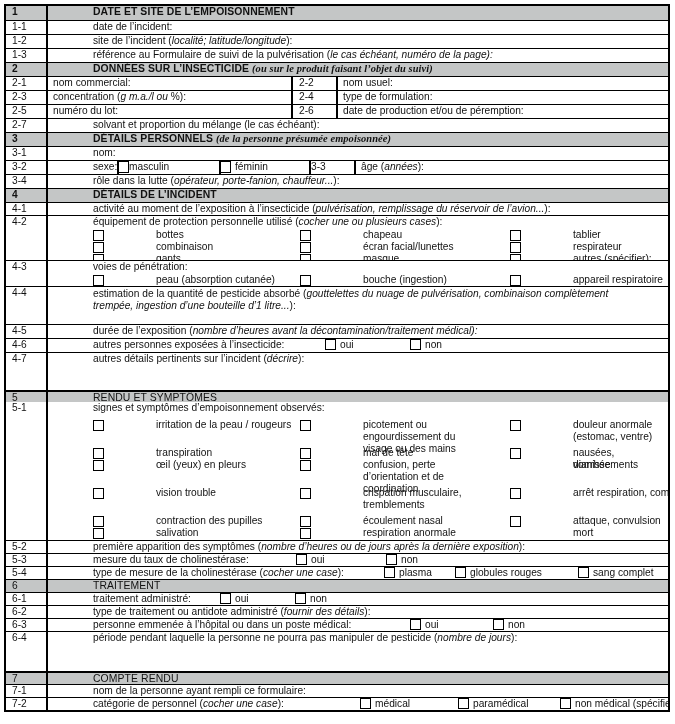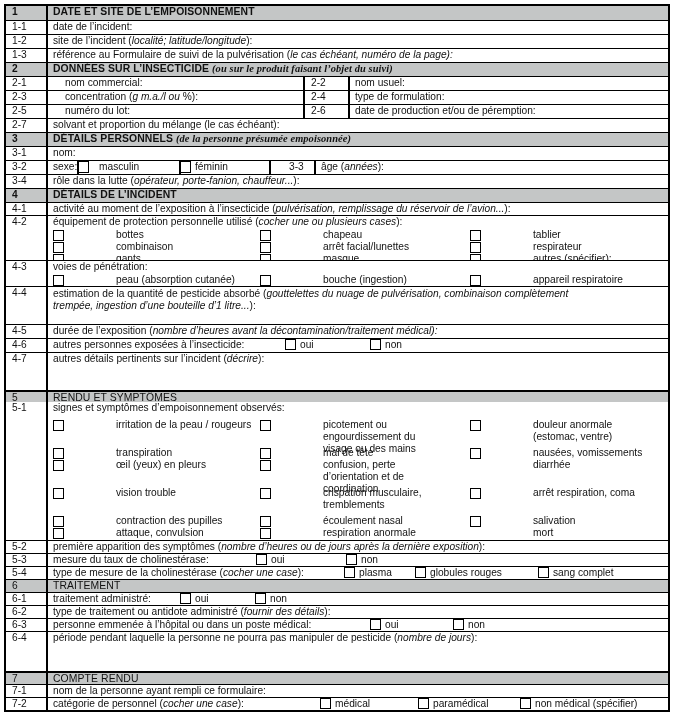--- a/index.html
+++ b/index.html
@@ -14,28 +14,28 @@
   }
   .row {
     display: flex; border-top: 1.5px solid #000; line-height: 12px;
   }
   .row:first-child { border-top: none; }
   .row.thin { border-top: 1px solid #000; }
   .num {
     width: 42px; flex: 0 0 42px; padding-left: 6px; border-right: 2px solid #000;
     white-space: nowrap;
   }
-  .content { flex: 1; padding-left: 5px; position: relative; white-space: nowrap; overflow: hidden; }
+  .content { flex: 1; padding-left: 5px; position: relative; white-space: nowrap; overflow: hidden; margin-left: 40px; }
   .section { background: #c4c6c6; font-weight: bold; }
   .section .num { font-weight: bold; }
   .section .content { font-size: 10.4px; letter-spacing: 0.1px; }
   .section i { font-weight: bold; font-family: Liberation Serif, serif; }
   i { font-style: italic; }
 
-  .split { display: flex; flex: 1; margin-left: 12px; }
+  .split { display: flex; flex: 1; }
   .split .cell { padding-left: 5px; white-space: nowrap; }
   .split .left { flex: 0 0 245px; border-right: 2px solid #000; }
   .split .subnum { flex: 0 0 45px; border-right: 2px solid #000; padding-left: 6px; }
   .split .right { flex: 1; }
 
   .cb {
     display: inline-block; width: 11px; height: 11px; border: 1px solid #000;
     vertical-align: -2px; margin-right: 4px; background: #fff;
   }
   .grid3 { display: grid; grid-template-columns: 207px 210px 1fr; padding-top: 1px; }
@@ -108,23 +108,23 @@
     <div class="content"><span>DÉTAILS PERSONNELS </span><i>(de la personne présumée empoisonnée)</i></div>
   </div>
   <div class="row" style="height:14px">
     <div class="num">3-1</div>
     <div class="content">nom:</div>
   </div>
   <div class="row sexe-row" style="height:14px">
     <div class="num">3-2</div>
     <div class="content">
       <div class="seg" style="width:29px">sexe:</div>
-      <div class="seg" style="width:102px; border-left:2px solid #000; padding-left:20px; position:relative"><span class="cb" style="position:absolute;left:-1px;top:0;height:12px;"></span><span>masculin</span></div>
+      <div class="seg" style="width:102px; border-left:2px solid #000; padding-left:10px; position:relative"><span class="cb" style="position:absolute;left:-1px;top:0;height:12px;"></span><span>masculin</span></div>
       <div class="seg" style="width:90px; border-left:2px solid #000; padding-left:14px; position:relative"><span class="cb" style="position:absolute;left:-1px;top:0;height:12px;"></span><span>féminin</span></div>
-      <div class="seg" style="width:45px; border-left:2px solid #000; padding-left:18px">3-3</div>
+      <div class="seg" style="width:45px; border-left:2px solid #000; padding-left:0">3-3</div>
       <div class="seg" style="flex:1; border-left:2px solid #000"><span>âge  (</span><i>années</i><span>):</span></div>
     </div>
   </div>
   <div class="row" style="height:14px">
     <div class="num">3-4</div>
     <div class="content"><span>rôle dans la lutte (</span><i>opérateur, porte-fanion, chauffeur...</i><span>):</span></div>
   </div>
 
   <div class="row section" style="height:14px">
     <div class="num">4</div>
@@ -150,21 +150,21 @@
         <div class="item">
             <span class="cb"></span>
             <span class="t">tablier</span>
           </div>
         <div class="item">
             <span class="cb"></span>
             <span class="t">combinaison</span>
           </div>
         <div class="item">
             <span class="cb"></span>
-            <span class="t">arrêt facial/lunettes</span>
+            <span class="t">écran facial/lunettes</span>
           </div>
         <div class="item">
             <span class="cb"></span>
             <span class="t">respirateur</span>
           </div>
         <div class="item">
             <span class="cb"></span>
             <span class="t">gants</span>
           </div>
         <div class="item">
@@ -281,25 +281,25 @@
         <div class="item" style="height:12px">
             <span class="cb"></span>
             <span class="t">contraction des pupilles</span>
           </div>
         <div class="item" style="height:12px">
             <span class="cb"></span>
             <span class="t">écoulement nasal</span>
           </div>
         <div class="item" style="height:12px">
             <span class="cb"></span>
+            <span class="t">attaque, convulsion</span>
+          </div>
+        <div class="item" style="height:12px">
+            <span class="cb"></span>
             <span class="t">salivation</span>
-          </div>
-        <div class="item" style="height:12px">
-            <span class="cb"></span>
-            <span class="t">attaque, convulsion</span>
           </div>
         <div class="item" style="height:12px">
             <span class="cb"></span>
             <span class="t">respiration anormale</span>
           </div>
         <div class="item nobox" style="height:12px">
             <span class="t">mort</span>
           </div>
       </div>
     </div>

